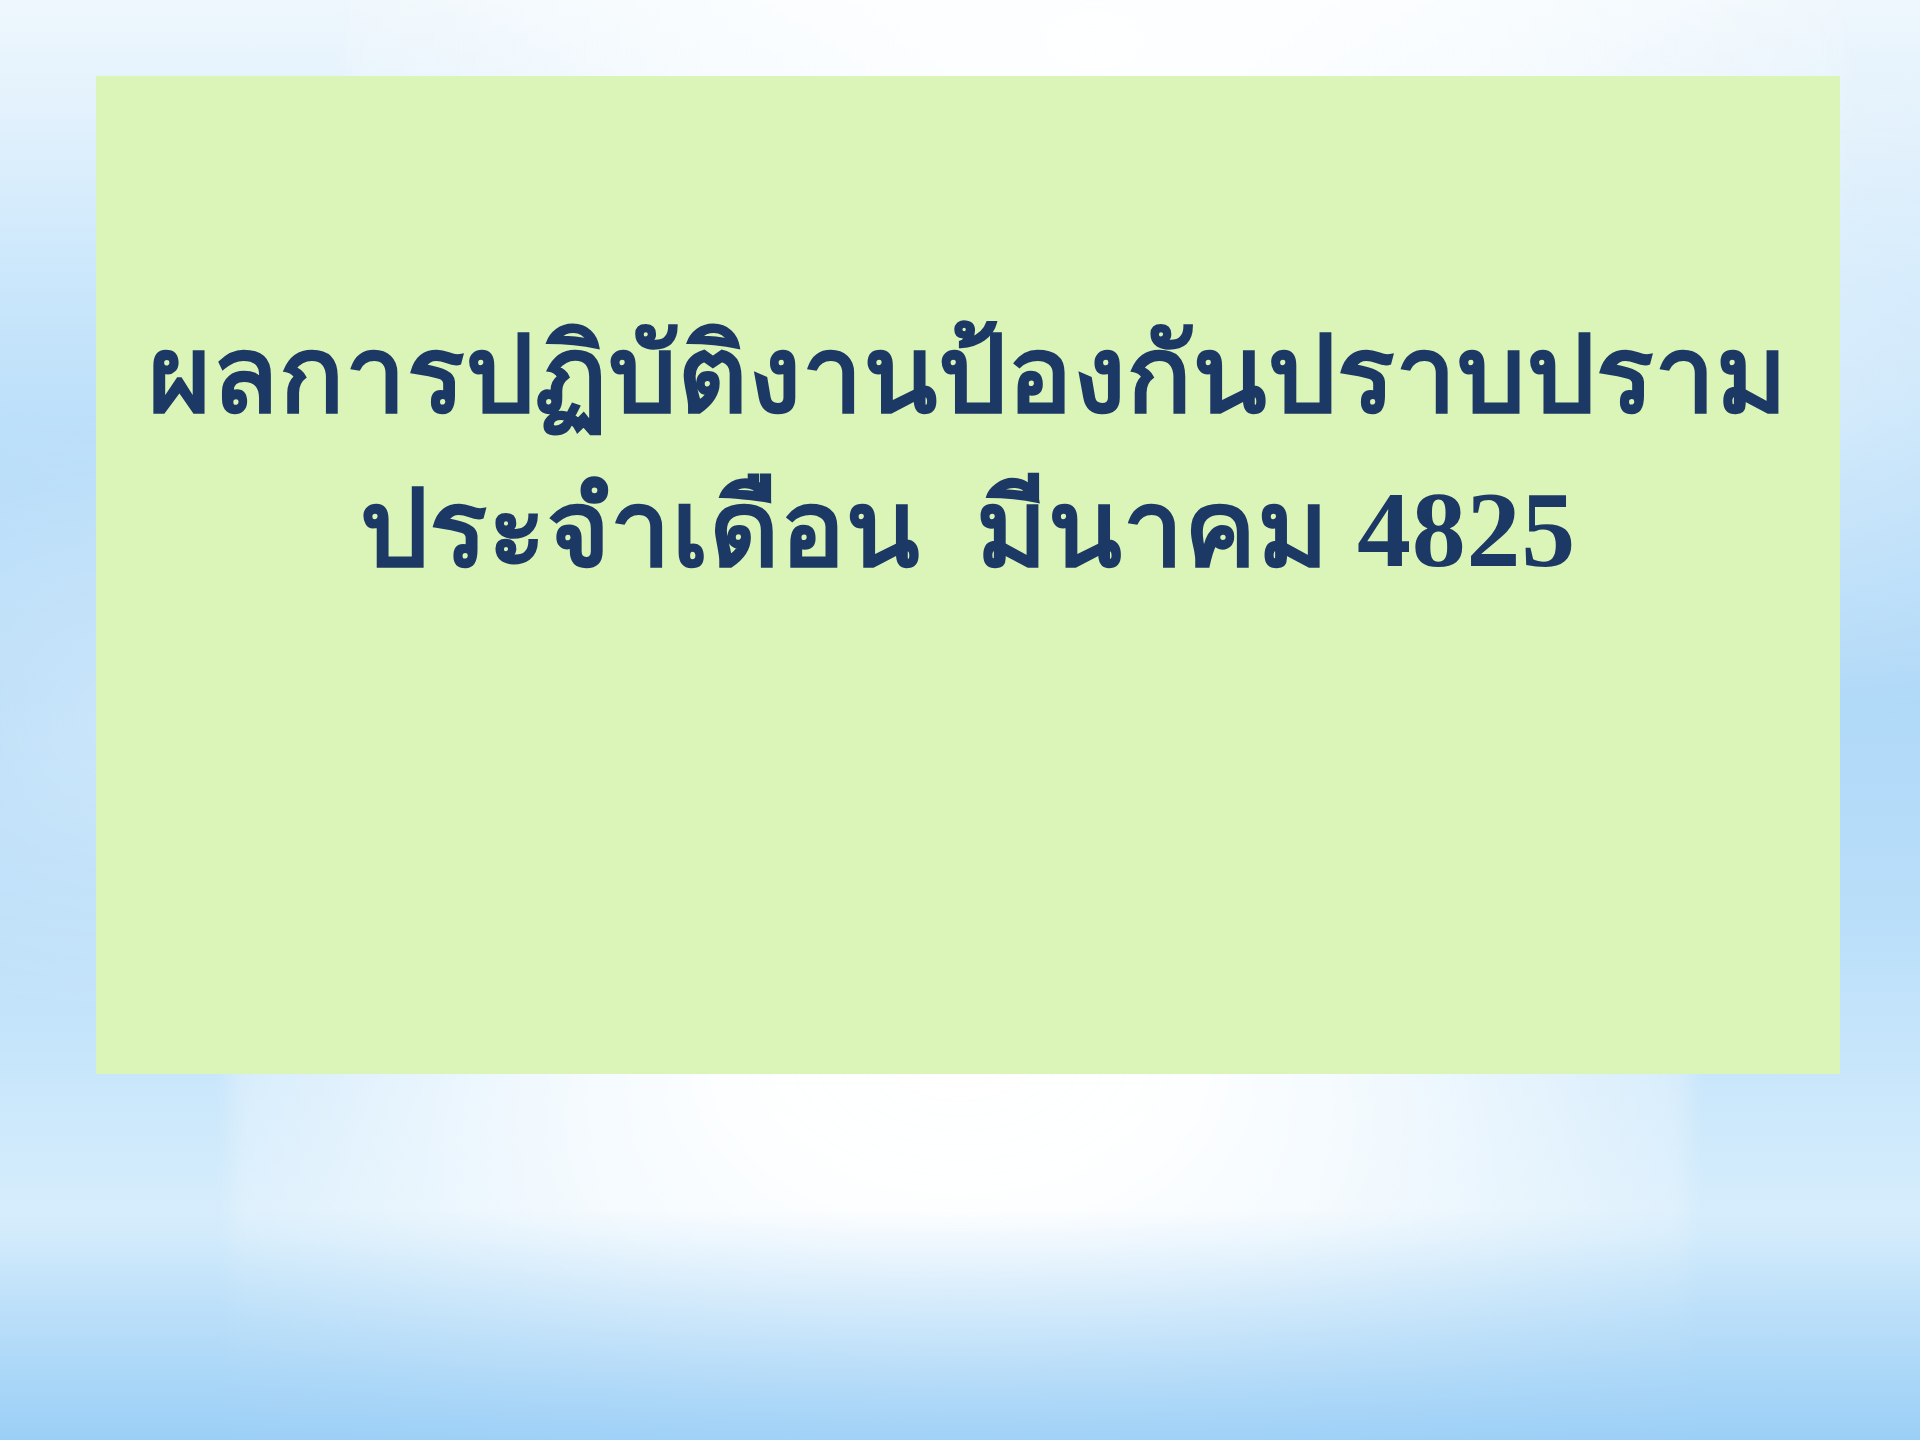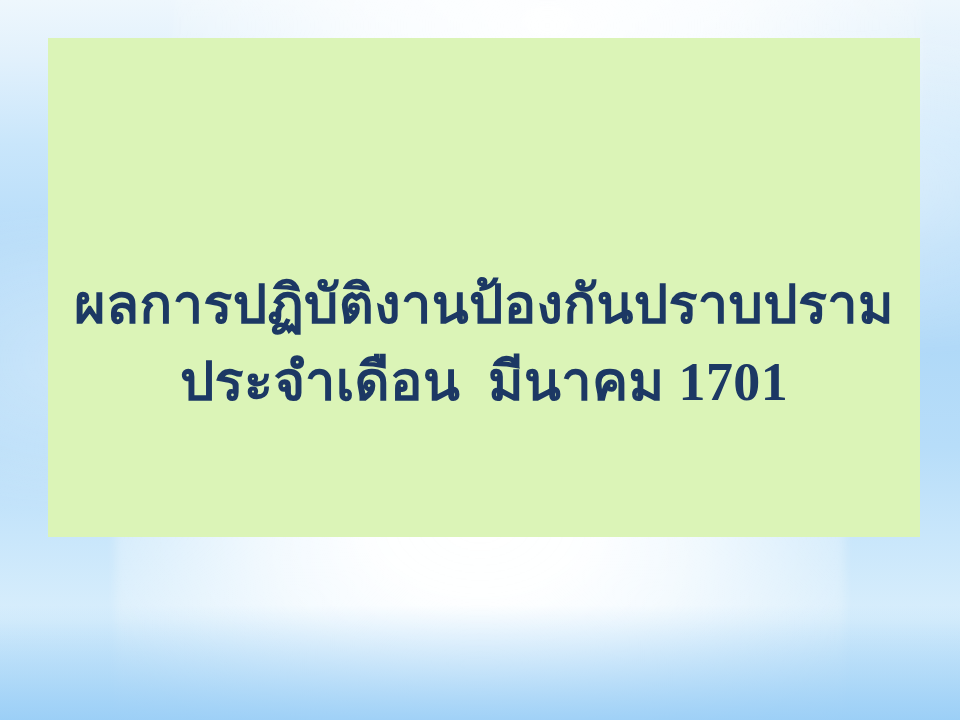--- a/index.html
+++ b/index.html
@@ -115,21 +115,21 @@
     position: absolute;
     left: 48px;
     top: 38px;
     width: 872px;
     height: 499px;
     background-color: #dbf4b7;
     box-sizing: border-box;
     display: flex;
     flex-direction: column;
     align-items: center;
-    justify-content: center;
+    justify-content: flex-start;
     padding-top: 112px;
   }
 
   .title-block {
     width: 100%;
     text-align: center;
     color: #1c3864;
   }
 
   .title-line {
@@ -155,17 +155,17 @@
   <div class="bg-base"></div>
   <div class="bg-glow-top"></div>
   <div class="bg-glow-left"></div>
   <div class="bg-glow-right"></div>
   <div class="bg-glow-main"></div>
   <div class="bg-tint-bottom"></div>
 
   <div class="title-panel">
     <div class="title-block">
       <span class="title-line title-line-1">ผลการปฏิบัติงานป้องกันปราบปราม</span>
-      <span class="title-line title-line-2">ประจำเดือน  มีนาคม 1701</span>
+      <span class="title-line title-line-2">ประจำเดือน  มีนาคม 4825</span>
     </div>
   </div>
 
 </div>
 
 </body></html>

